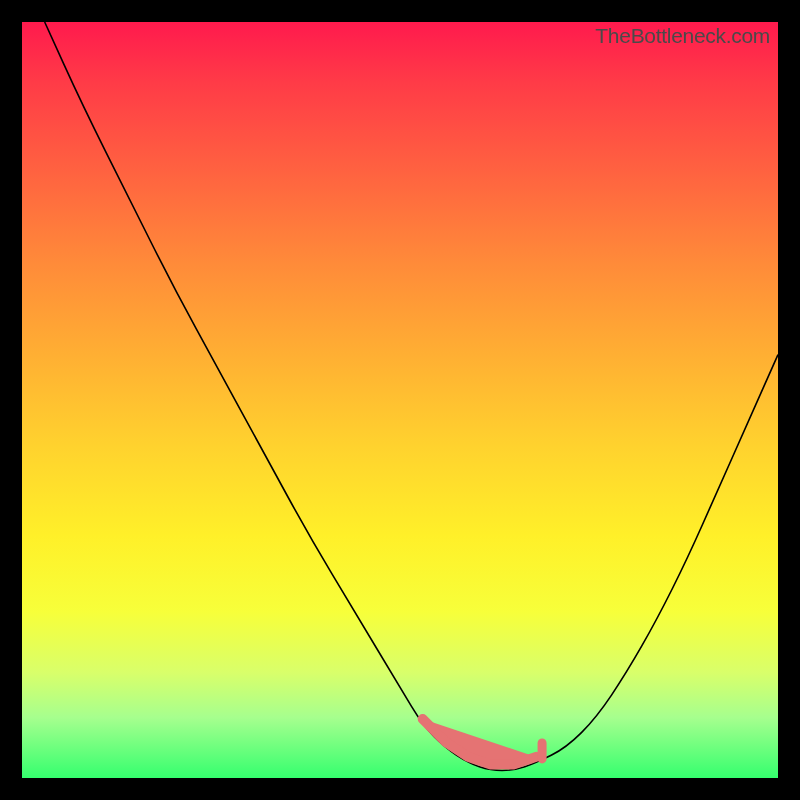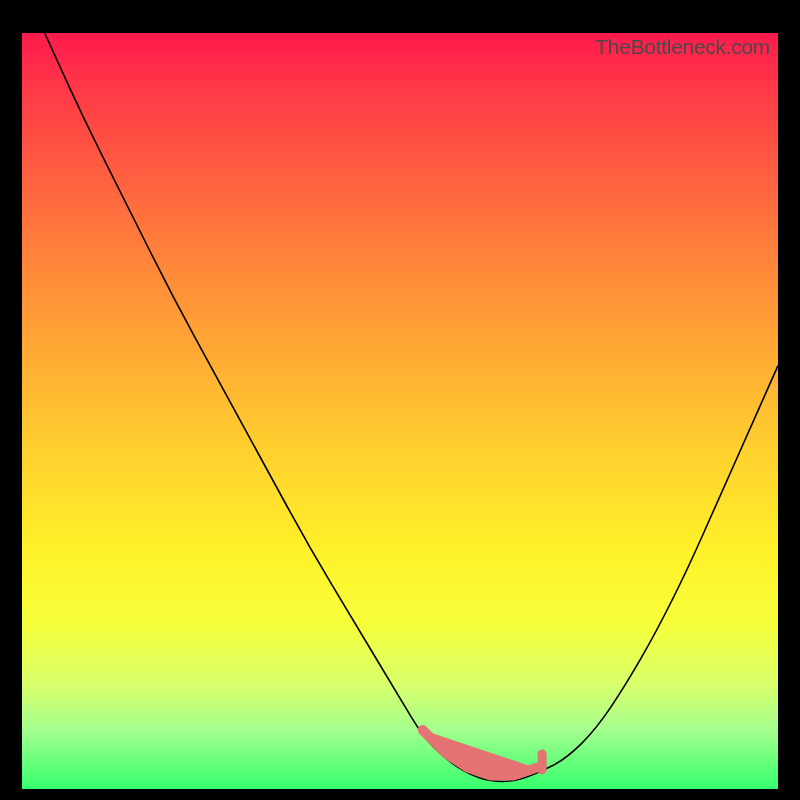--- a/index.html
+++ b/index.html
@@ -22,21 +22,20 @@
       #ff3b47 8%,
       #ff6340 20%,
       #ff8b39 32%,
       #ffaf33 44%,
       #ffd22e 56%,
       #fff029 68%,
       #f7ff3a 78%,
       #d9ff6a 86%,
       #a6ff8e 92%,
       #35ff6e 100%);
-    margin-top: 11px;
   }
   .attribution {
     position: absolute;
     top: 2px;
     right: 8px;
     font-size: 21px;
     font-weight: 500;
     color: #4a4a4a;
     letter-spacing: -0.3px;
   }

